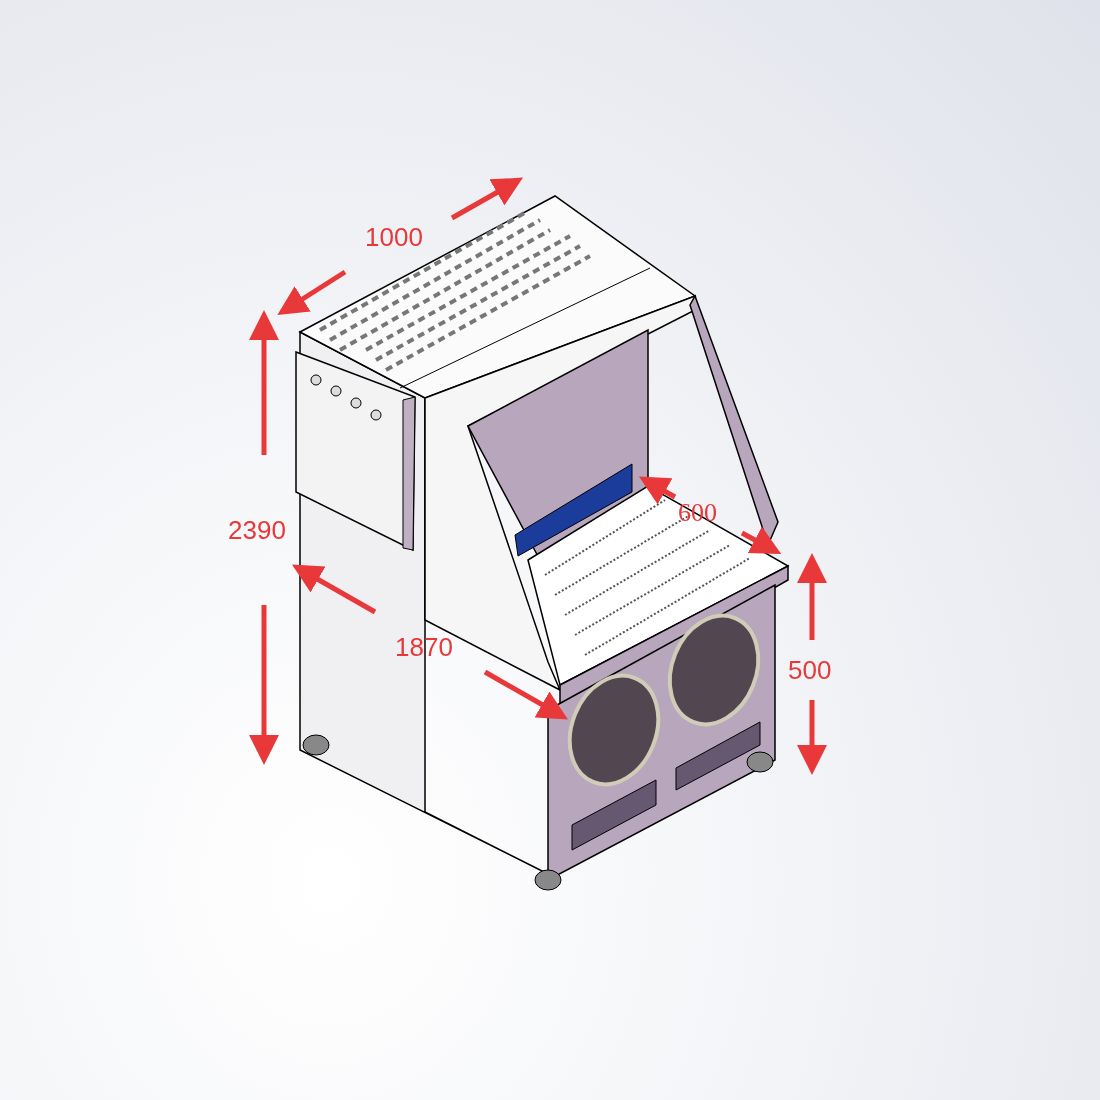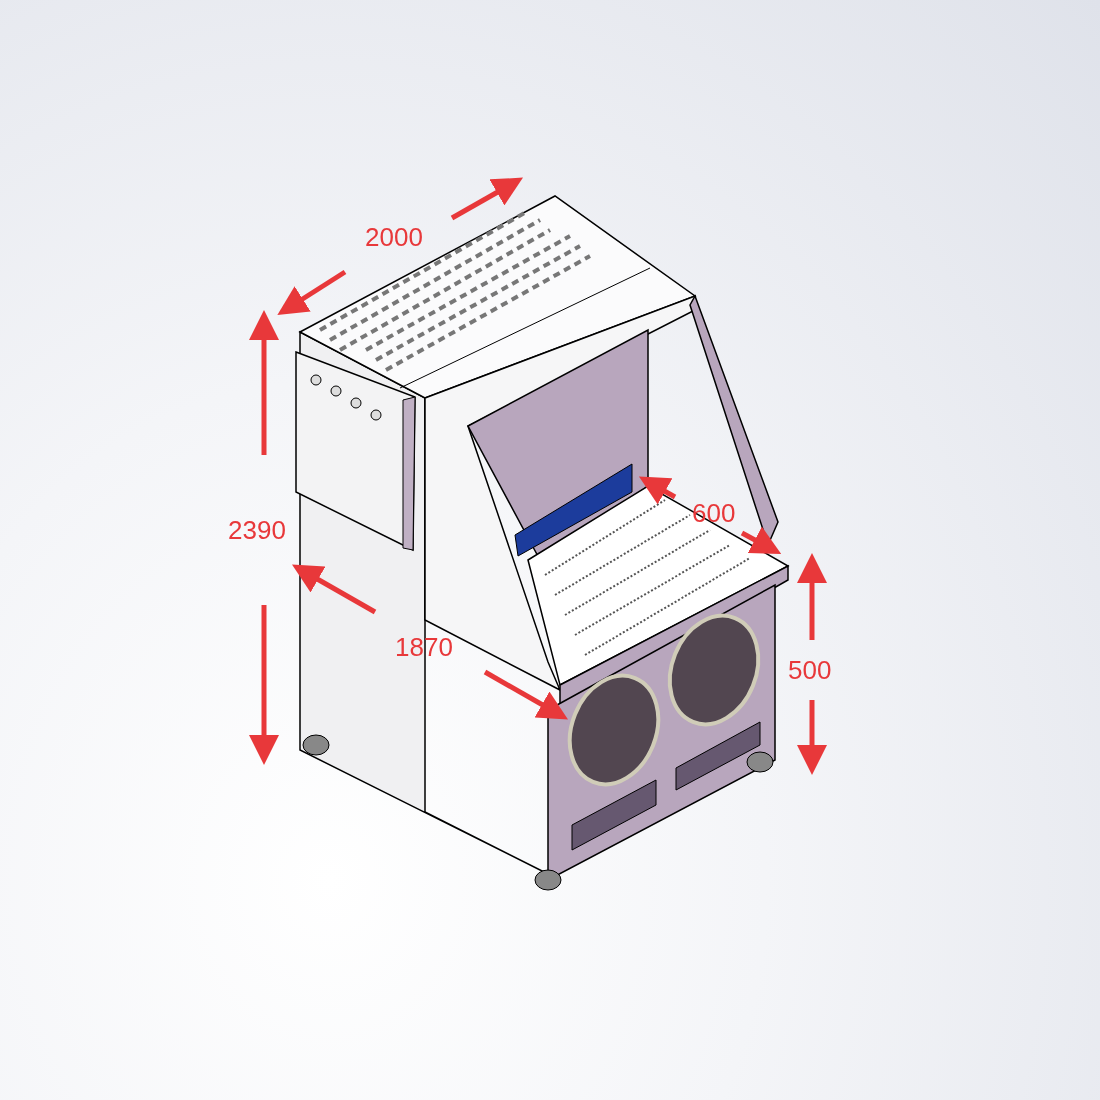--- a/index.html
+++ b/index.html
@@ -83,17 +83,17 @@
     <line x1="264" y1="605" x2="264" y2="750"></line>
     <line x1="375" y1="612" x2="305" y2="572"></line>
     <line x1="485" y1="672" x2="555" y2="712"></line>
     <line x1="675" y1="497" x2="652" y2="484"></line>
     <line x1="742" y1="533" x2="768" y2="547"></line>
     <line x1="812" y1="640" x2="812" y2="568"></line>
     <line x1="812" y1="700" x2="812" y2="760"></line>
   </g>
 </svg>
 
-<div class="dim" style="left:365px;top:222px;">2000</div>
+<div class="dim" style="left:365px;top:222px;">1000</div>
 <div class="dim" style="left:228px;top:515px;">2390</div>
 <div class="dim" style="left:395px;top:632px;">1870</div>
-<div class="dim" style="left:692px;top:498px;">600</div>
+<div class="dim" style="left:678px;top:498px;font-family:Liberation Serif, serif;">600</div>
 <div class="dim" style="left:788px;top:655px;">500</div>
 
 </body></html>

